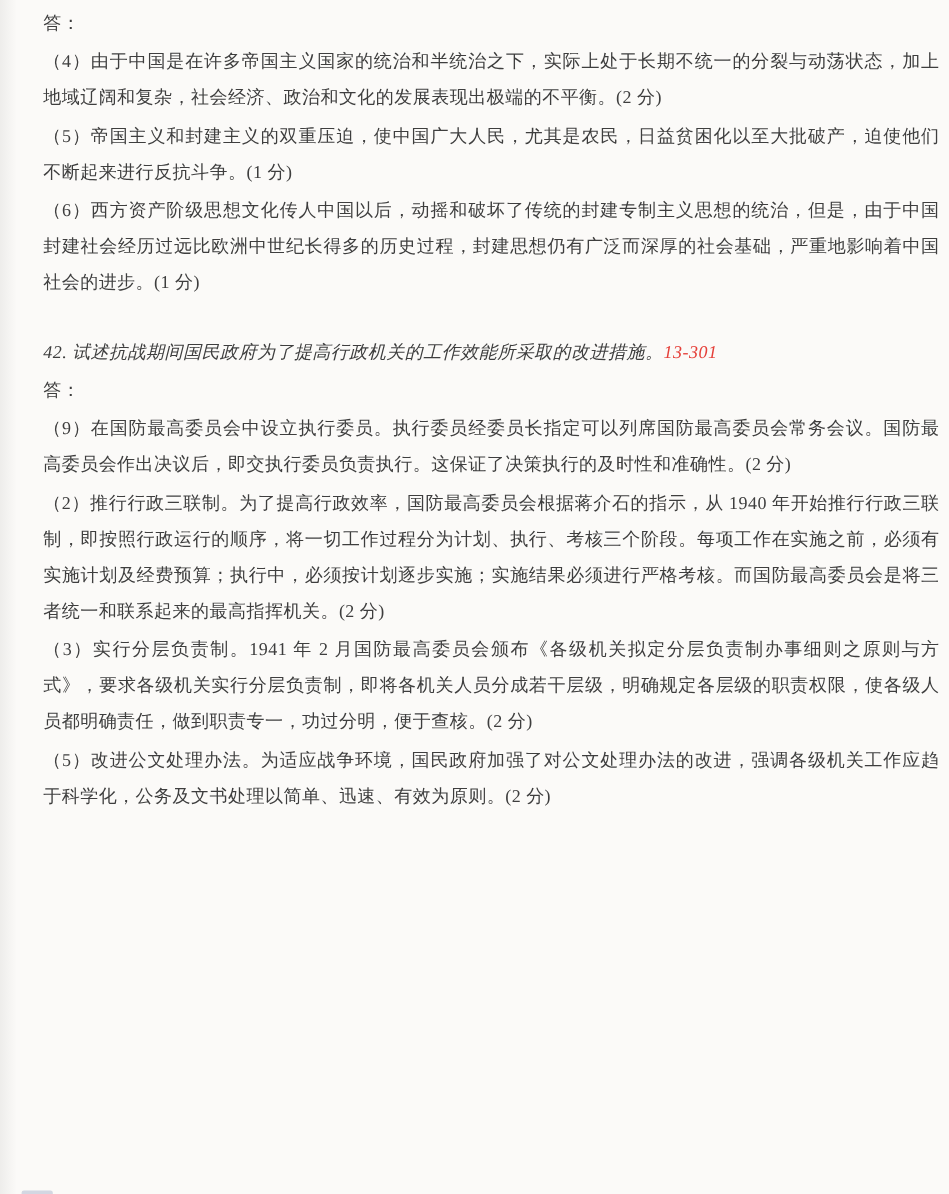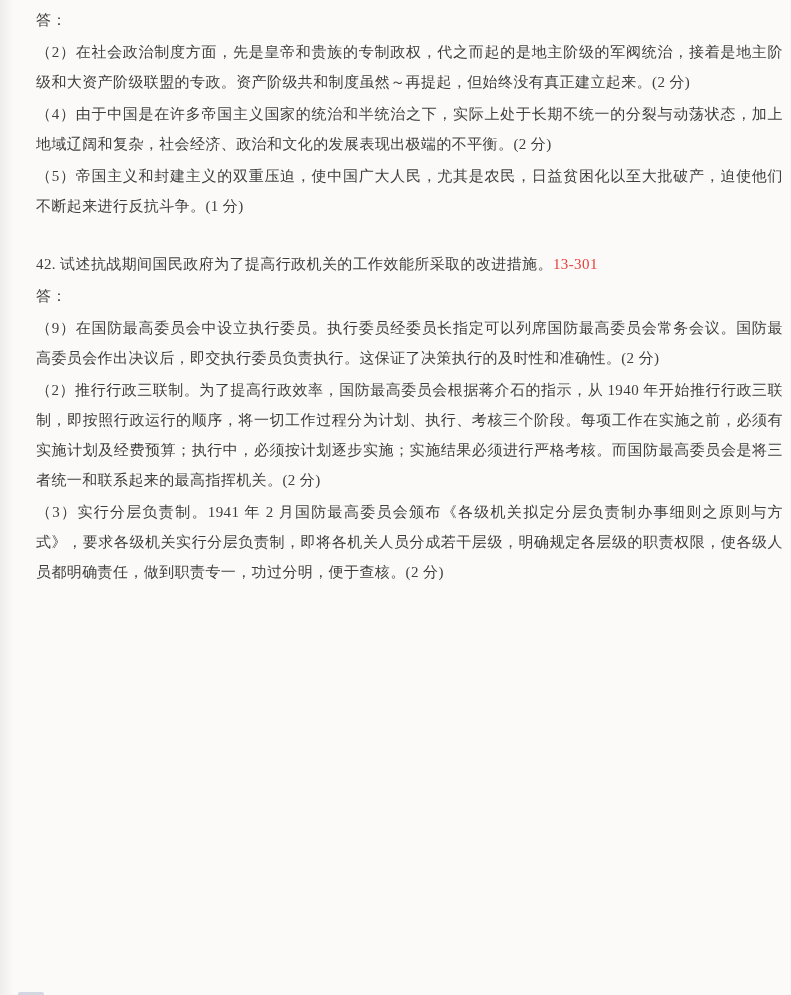--- a/index.html
+++ b/index.html
@@ -30,20 +30,21 @@
     margin: 0 0 2px 0;
     font-size: 15px;
     line-height: 30px;
     letter-spacing: 0.4px;
     color: #3e3e3e;
     text-align: justify;
     text-justify: inter-ideograph;
   }
   .q-heading {
     margin-top: 28px;
+    font-style: italic;
   }
   .ref {
     color: #e5403a;
   }
   .scan-smudge {
     position: absolute;
     left: 18px;
     bottom: 0px;
     width: 26px;
     height: 3px;
@@ -51,26 +52,27 @@
     border-radius: 2px 2px 0 0;
   }
 </style>
 </head>
 <body>
 
 <div class="page">
 
   <p class="para">答：</p>
 
-  <p class="para">（2）在社会政治制度方面，先是皇帝和贵族的专制政权，代之而起的是地主阶级的军阀统治，接着是地主阶级和大资产阶级联盟的专政。资产阶级共和制度虽然～再提起，但始终没有真正建立起来。(2 分)</p>
   <p class="para">（4）由于中国是在许多帝国主义国家的统治和半统治之下，实际上处于长期不统一的分裂与动荡状态，加上地域辽阔和复杂，社会经济、政治和文化的发展表现出极端的不平衡。(2 分)</p>
   <p class="para">（5）帝国主义和封建主义的双重压迫，使中国广大人民，尤其是农民，日益贫困化以至大批破产，迫使他们不断起来进行反抗斗争。(1 分)</p>
+  <p class="para">（6）西方资产阶级思想文化传人中国以后，动摇和破坏了传统的封建专制主义思想的统治，但是，由于中国封建社会经历过远比欧洲中世纪长得多的历史过程，封建思想仍有广泛而深厚的社会基础，严重地影响着中国社会的进步。(1 分)</p>
 
   <p class="para q-heading"><span>42. 试述抗战期间国民政府为了提高行政机关的工作效能所采取的改进措施。</span><span class="ref">13-301</span></p>
 
   <p class="para">答：</p>
 
   <p class="para">（9）在国防最高委员会中设立执行委员。执行委员经委员长指定可以列席国防最高委员会常务会议。国防最高委员会作出决议后，即交执行委员负责执行。这保证了决策执行的及时性和准确性。(2 分)</p>
   <p class="para">（2）推行行政三联制。为了提高行政效率，国防最高委员会根据蒋介石的指示，从 1940 年开始推行行政三联制，即按照行政运行的顺序，将一切工作过程分为计划、执行、考核三个阶段。每项工作在实施之前，必须有实施计划及经费预算；执行中，必须按计划逐步实施；实施结果必须进行严格考核。而国防最高委员会是将三者统一和联系起来的最高指挥机关。(2 分)</p>
   <p class="para">（3）实行分层负责制。1941 年 2 月国防最高委员会颁布《各级机关拟定分层负责制办事细则之原则与方式》，要求各级机关实行分层负责制，即将各机关人员分成若干层级，明确规定各层级的职责权限，使各级人员都明确责任，做到职责专一，功过分明，便于查核。(2 分)</p>
+  <p class="para">（5）改进公文处理办法。为适应战争环境，国民政府加强了对公文处理办法的改进，强调各级机关工作应趋于科学化，公务及文书处理以简单、迅速、有效为原则。(2 分)</p>
 
   <div class="scan-smudge"></div>
 </div>
 
 </body></html>

